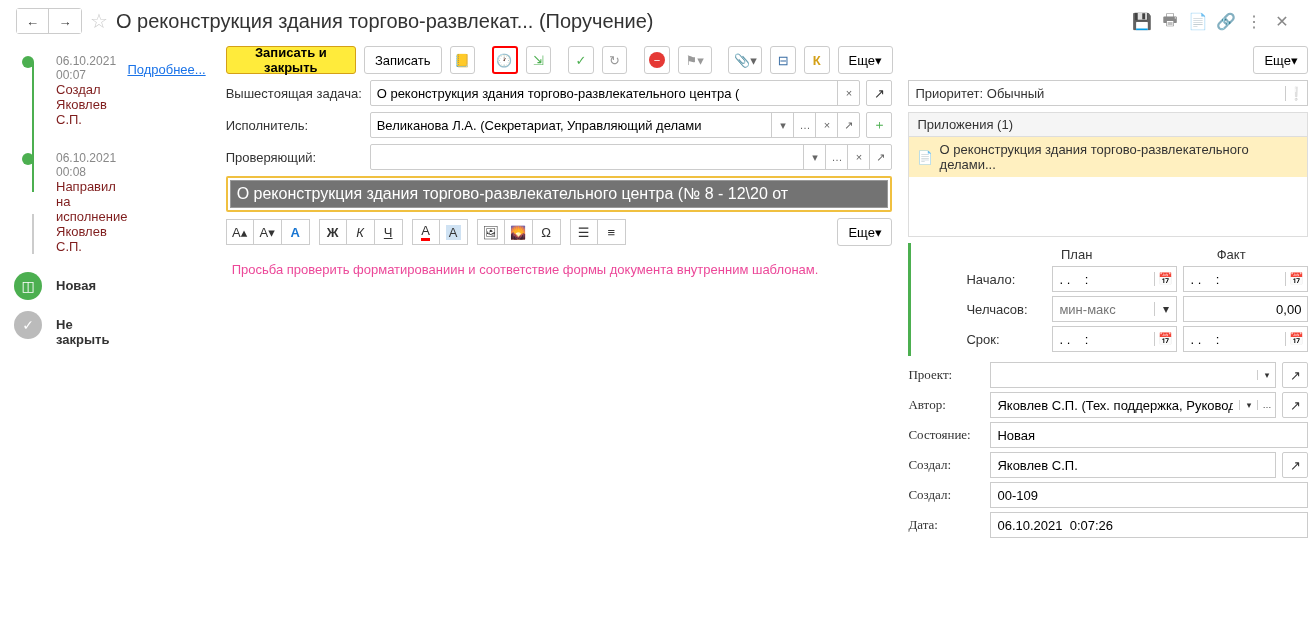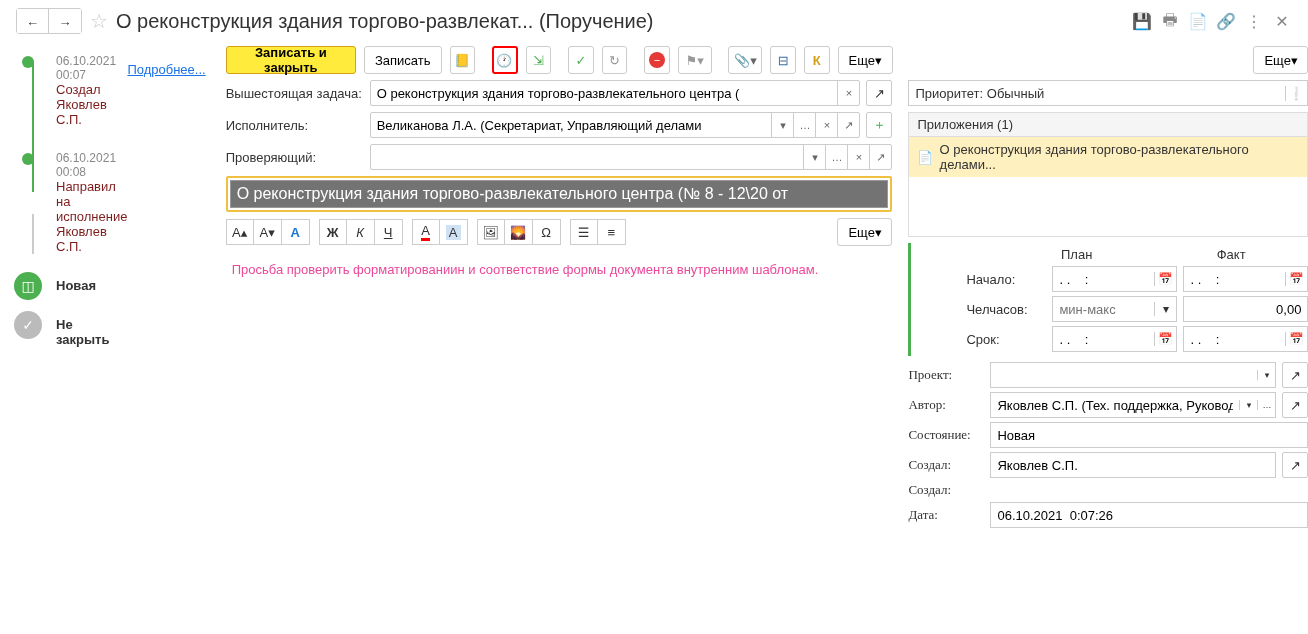--- a/index.html
+++ b/index.html
@@ -314,20 +314,23 @@
         </div>
         <div class="info-row">
           <div class="info-label">Создал:</div>
           <div class="info-input">
               <input value="Яковлев С.П." style="">
             </div>
           <div class="ext-btn">↗</div>
         </div>
         <div class="info-row">
           <div class="info-label">Создал:</div>
+          <div class="info-input">
+              <input value="00-109" style="">
+            </div>
         </div>
         <div class="info-row">
           <div class="info-label">Дата:</div>
           <div class="info-input">
               <input value="06.10.2021  0:07:26" style="">
             </div>
         </div>
       </div>
     </div>
   </div>

